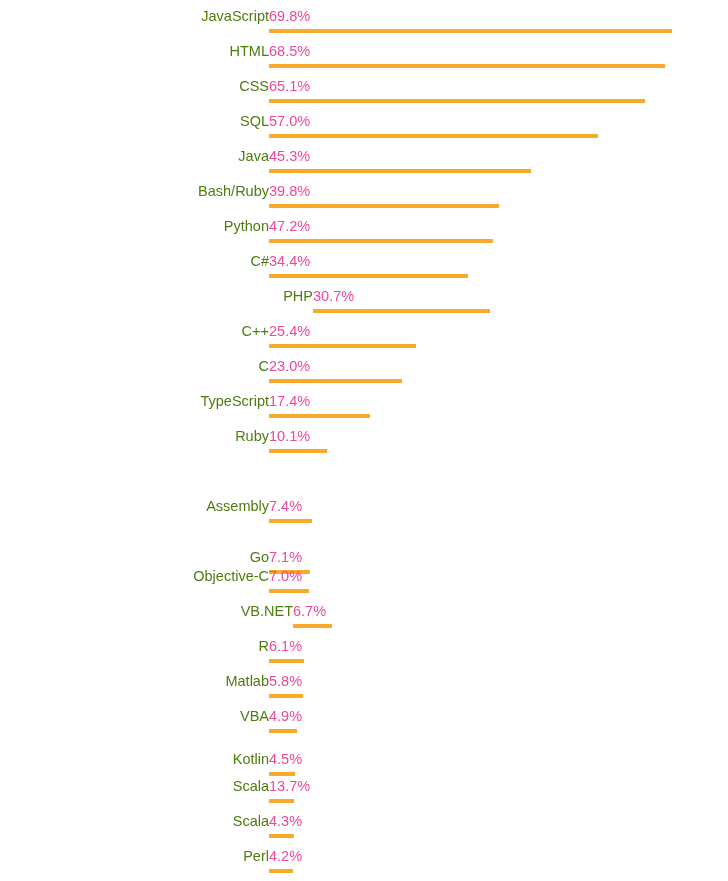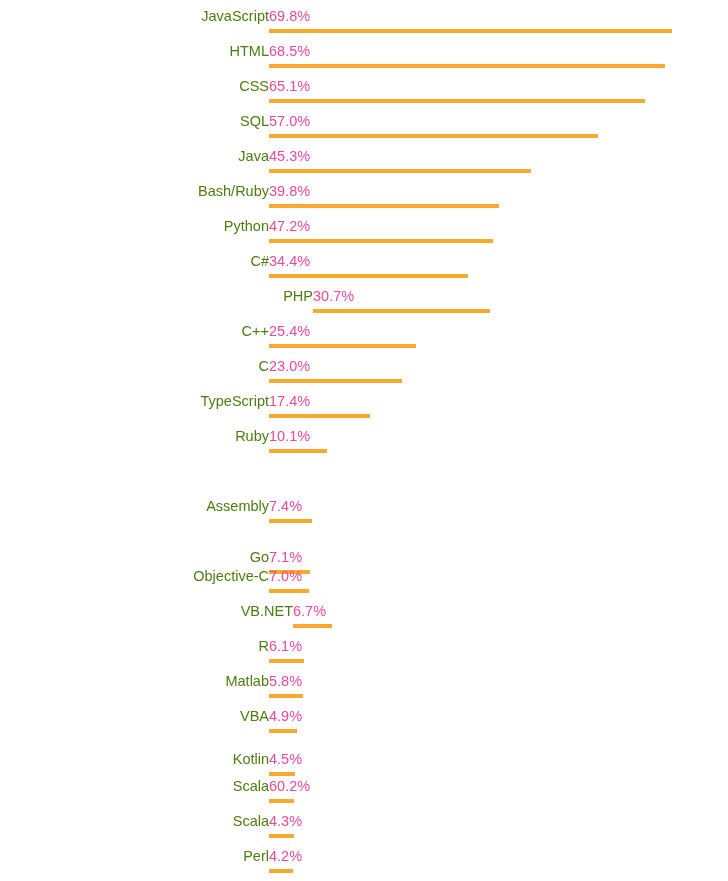--- a/index.html
+++ b/index.html
@@ -207,21 +207,21 @@
     </div>
     <div class="row" style="top: 735px; margin-top: 8px;">
       <div class="row-label">Kotlin</div>
       <div class="row-value">4.5%</div>
       <div class="bar-track">
         <div class="bar" style="width: 26.01px; background: rgb(249, 169, 43);"></div>
       </div>
     </div>
     <div class="row" style="top: 770px;">
       <div class="row-label">Scala</div>
-      <div class="row-value">60.2%</div>
+      <div class="row-value">13.7%</div>
       <div class="bar-track">
         <div class="bar" style="width: 25.432px; background: rgb(249, 169, 43);"></div>
       </div>
     </div>
     <div class="row" style="top: 805px;">
       <div class="row-label">Scala</div>
       <div class="row-value">4.3%</div>
       <div class="bar-track">
         <div class="bar" style="width: 24.854px; background: rgb(249, 169, 43);"></div>
       </div>

